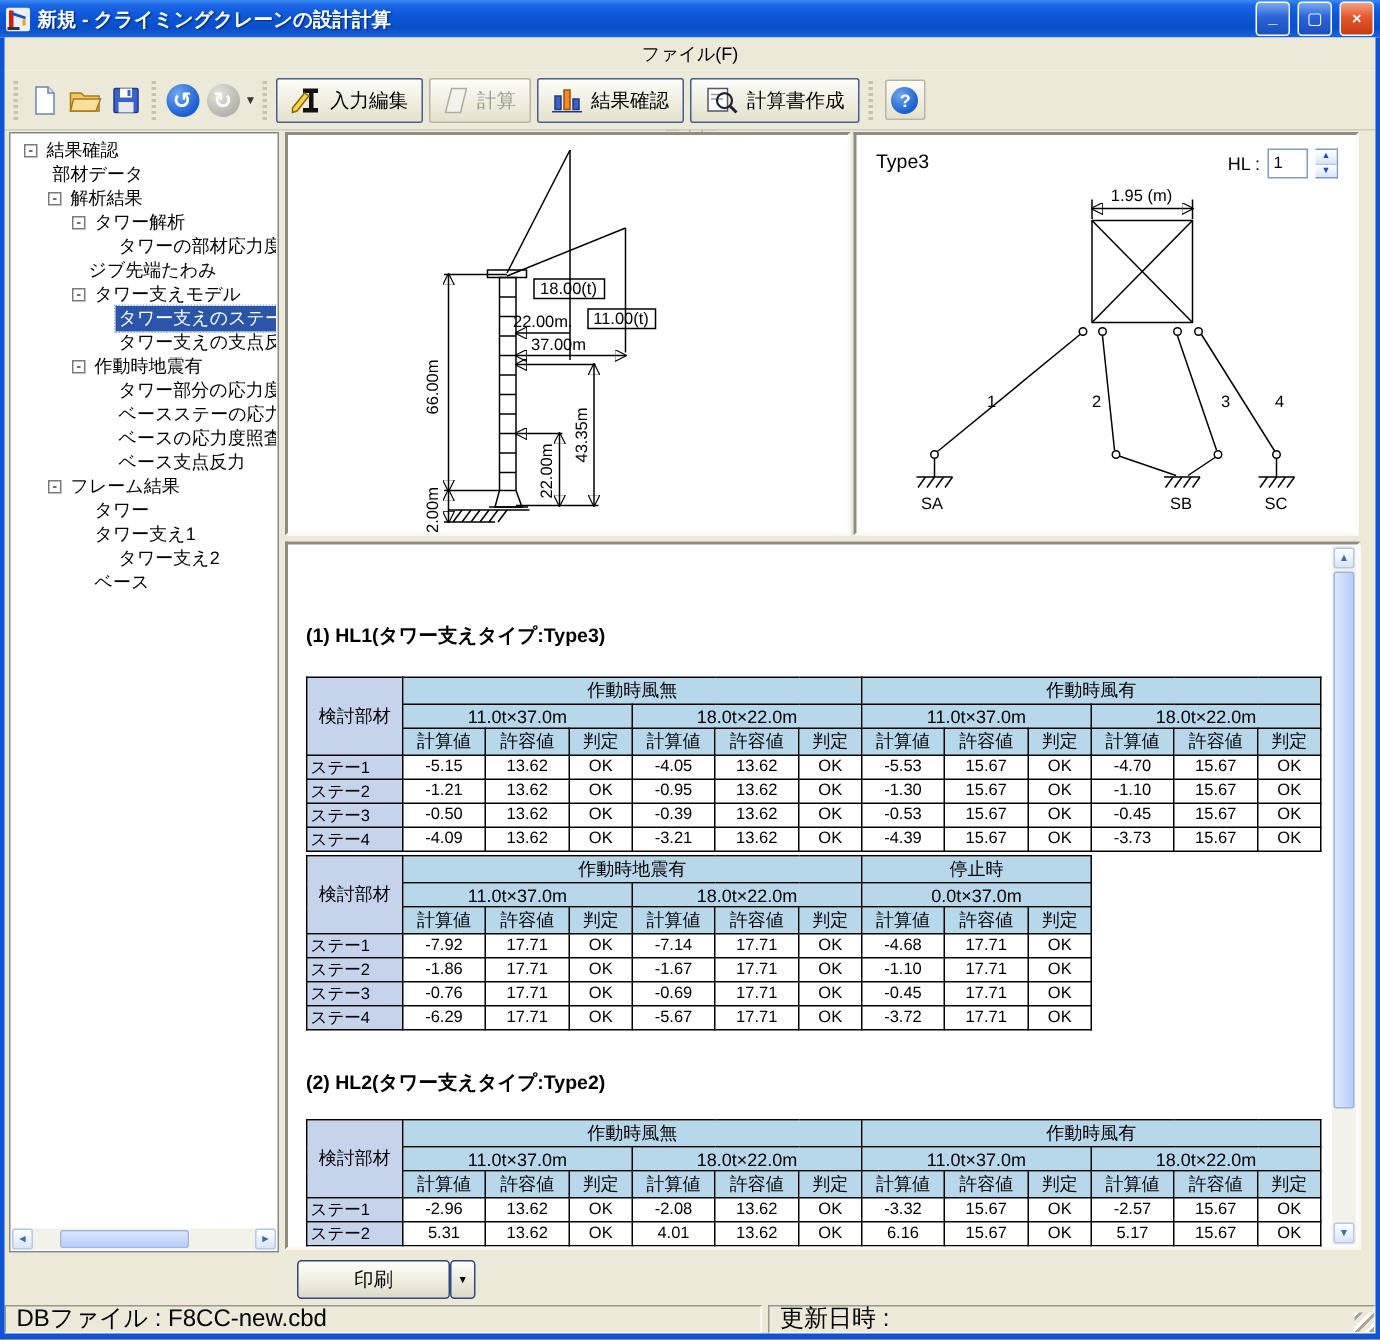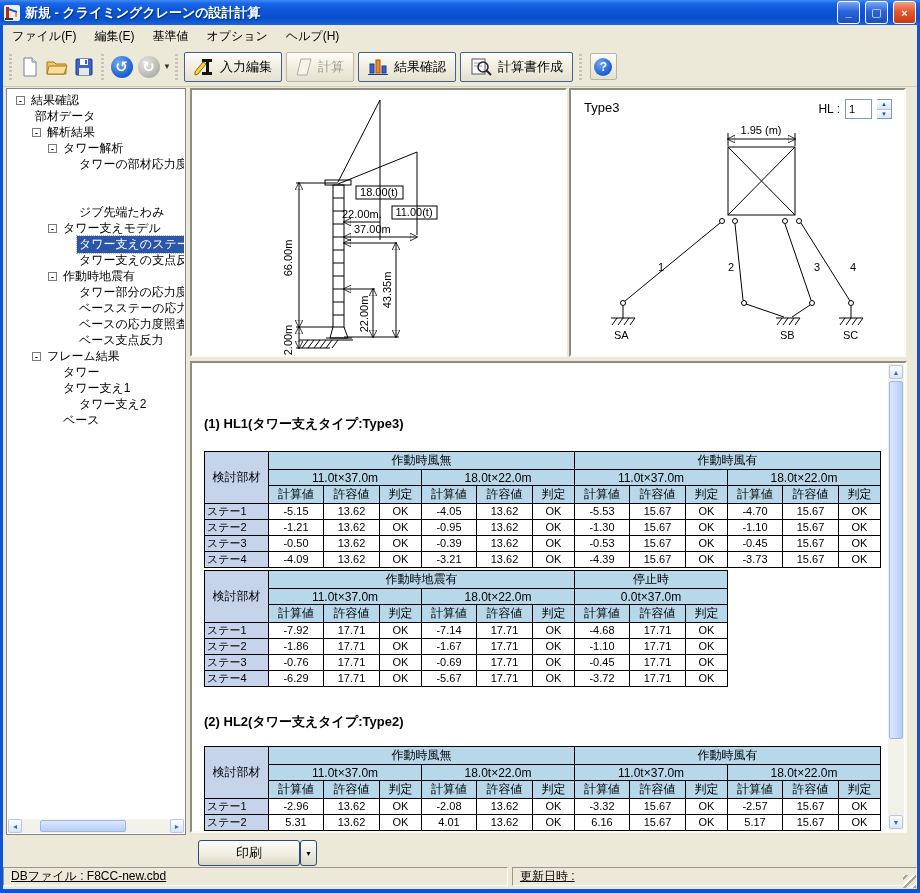--- a/index.html
+++ b/index.html
@@ -16,21 +16,21 @@
             background:linear-gradient(180deg,#3d8bf4 0%,#1b66e6 14%,#0d57da 40%,#0a4fca 75%,#1966e0 100%);}
   .title-text{flex:1;text-shadow:1px 1px 1px #00317e;white-space:nowrap;overflow:hidden;}
   .win-btn{width:21px;height:21px;border:1px solid #fff;border-radius:3px;flex:none;
            display:flex;align-items:center;justify-content:center;color:#fff;font-size:11px;font-weight:bold;
            background:linear-gradient(180deg,#7aa9f6,#2a62d8 45%,#1b50c0);}
   .win-btn.close{background:linear-gradient(180deg,#f3a183,#e4572e 45%,#c93a12);}
   .win-btn .g{transform:translateY(-1px);}
   .app-icon{width:16px;height:16px;flex:none;}
   
   .menubar{position:absolute;left:3px;top:25px;right:3px;height:22px;background:#ECE9D8;
-           display:flex;align-items:center;font-size:12px;border-bottom:1px solid #fff;}
+           display:flex;align-items:center;font-size:12px;border-bottom:1px solid #fff;flex-direction:column;}
   .menu-item{padding:3px 9px;white-space:nowrap;}
   
   .toolbar{position:absolute;left:3px;top:47px;right:3px;height:39px;background:#ECE9D8;
            display:flex;align-items:center;padding-left:2px;border-bottom:1px solid #cfccba;}
   .grip{width:3px;height:26px;margin:0 4px;
         background:repeating-linear-gradient(180deg,#c6c3b2 0 2px,#ECE9D8 2px 4px);}
   .icon-btn{width:27px;height:27px;display:flex;align-items:center;justify-content:center;flex:none;}
   .round-ic{width:22px;height:22px;border-radius:50%;display:flex;align-items:center;justify-content:center;
             color:#fff;font-size:15px;font-weight:bold;}
   .undo-c{background:radial-gradient(circle at 35% 30%,#6fa7f2,#1b5ed0 70%);}
@@ -100,21 +100,21 @@
           background:linear-gradient(90deg,#dce7fd,#b7cdf9);box-sizing:border-box;}
   
   .print-btn{position:absolute;left:198px;top:840px;width:100px;height:24px;font-size:13px;
              border:1px solid #2c4a7c;border-radius:3px;background:linear-gradient(180deg,#fdfdf8,#efecdd 60%,#dcd8c8);
              display:flex;align-items:center;justify-content:center;}
   .print-drop{position:absolute;left:300px;top:840px;width:15px;height:24px;font-size:7px;
               border:1px solid #2c4a7c;border-radius:3px;background:linear-gradient(180deg,#fdfdf8,#dcd8c8);
               display:flex;align-items:center;justify-content:center;}
   
   .statusbar{position:absolute;left:3px;right:3px;bottom:4px;height:22px;background:#ECE9D8;
-             display:flex;align-items:flex-start;font-size:12px;gap:4px;text-decoration:underline;}
+             display:flex;align-items:flex-end;font-size:16px;gap:4px;}
   .status-cell{height:19px;display:flex;align-items:center;padding:0 7px;box-sizing:border-box;
                border:1px solid;border-color:#9a9689 #fbfaf4 #fbfaf4 #9a9689;}
   #status-db{width:505px;}
   #status-upd{flex:1;}
   .sizegrip{position:absolute;right:4px;bottom:5px;width:13px;height:13px;
             background:repeating-linear-gradient(135deg,#fff 0 2px,#a8a496 2px 4px,#ECE9D8 4px 7px);}
 </style>
 </head>
 <body>
 
@@ -234,21 +234,21 @@
           <span class="tree-label">解析結果</span>
         </div>
         <div class="tree-row" style="padding-left: 40px;">
           <span class="expander">-</span>
           <span class="tree-label">タワー解析</span>
         </div>
         <div class="tree-row" style="padding-left: 56px;">
           <span class="tspacer"></span>
           <span class="tree-label">タワーの部材応力度照査</span>
         </div>
-        <div class="tree-row" style="padding-left: 56px; margin-top: 32px;">
+        <div class="tree-row" style="padding-left: 36px;">
           <span class="tspacer"></span>
           <span class="tree-label">ジブ先端たわみ</span>
         </div>
         <div class="tree-row" style="padding-left: 40px;">
           <span class="expander">-</span>
           <span class="tree-label">タワー支えモデル</span>
         </div>
         <div class="tree-row selected" style="padding-left: 56px;">
           <span class="tspacer"></span>
           <span class="tree-label">タワー支えのステー応力度</span>

